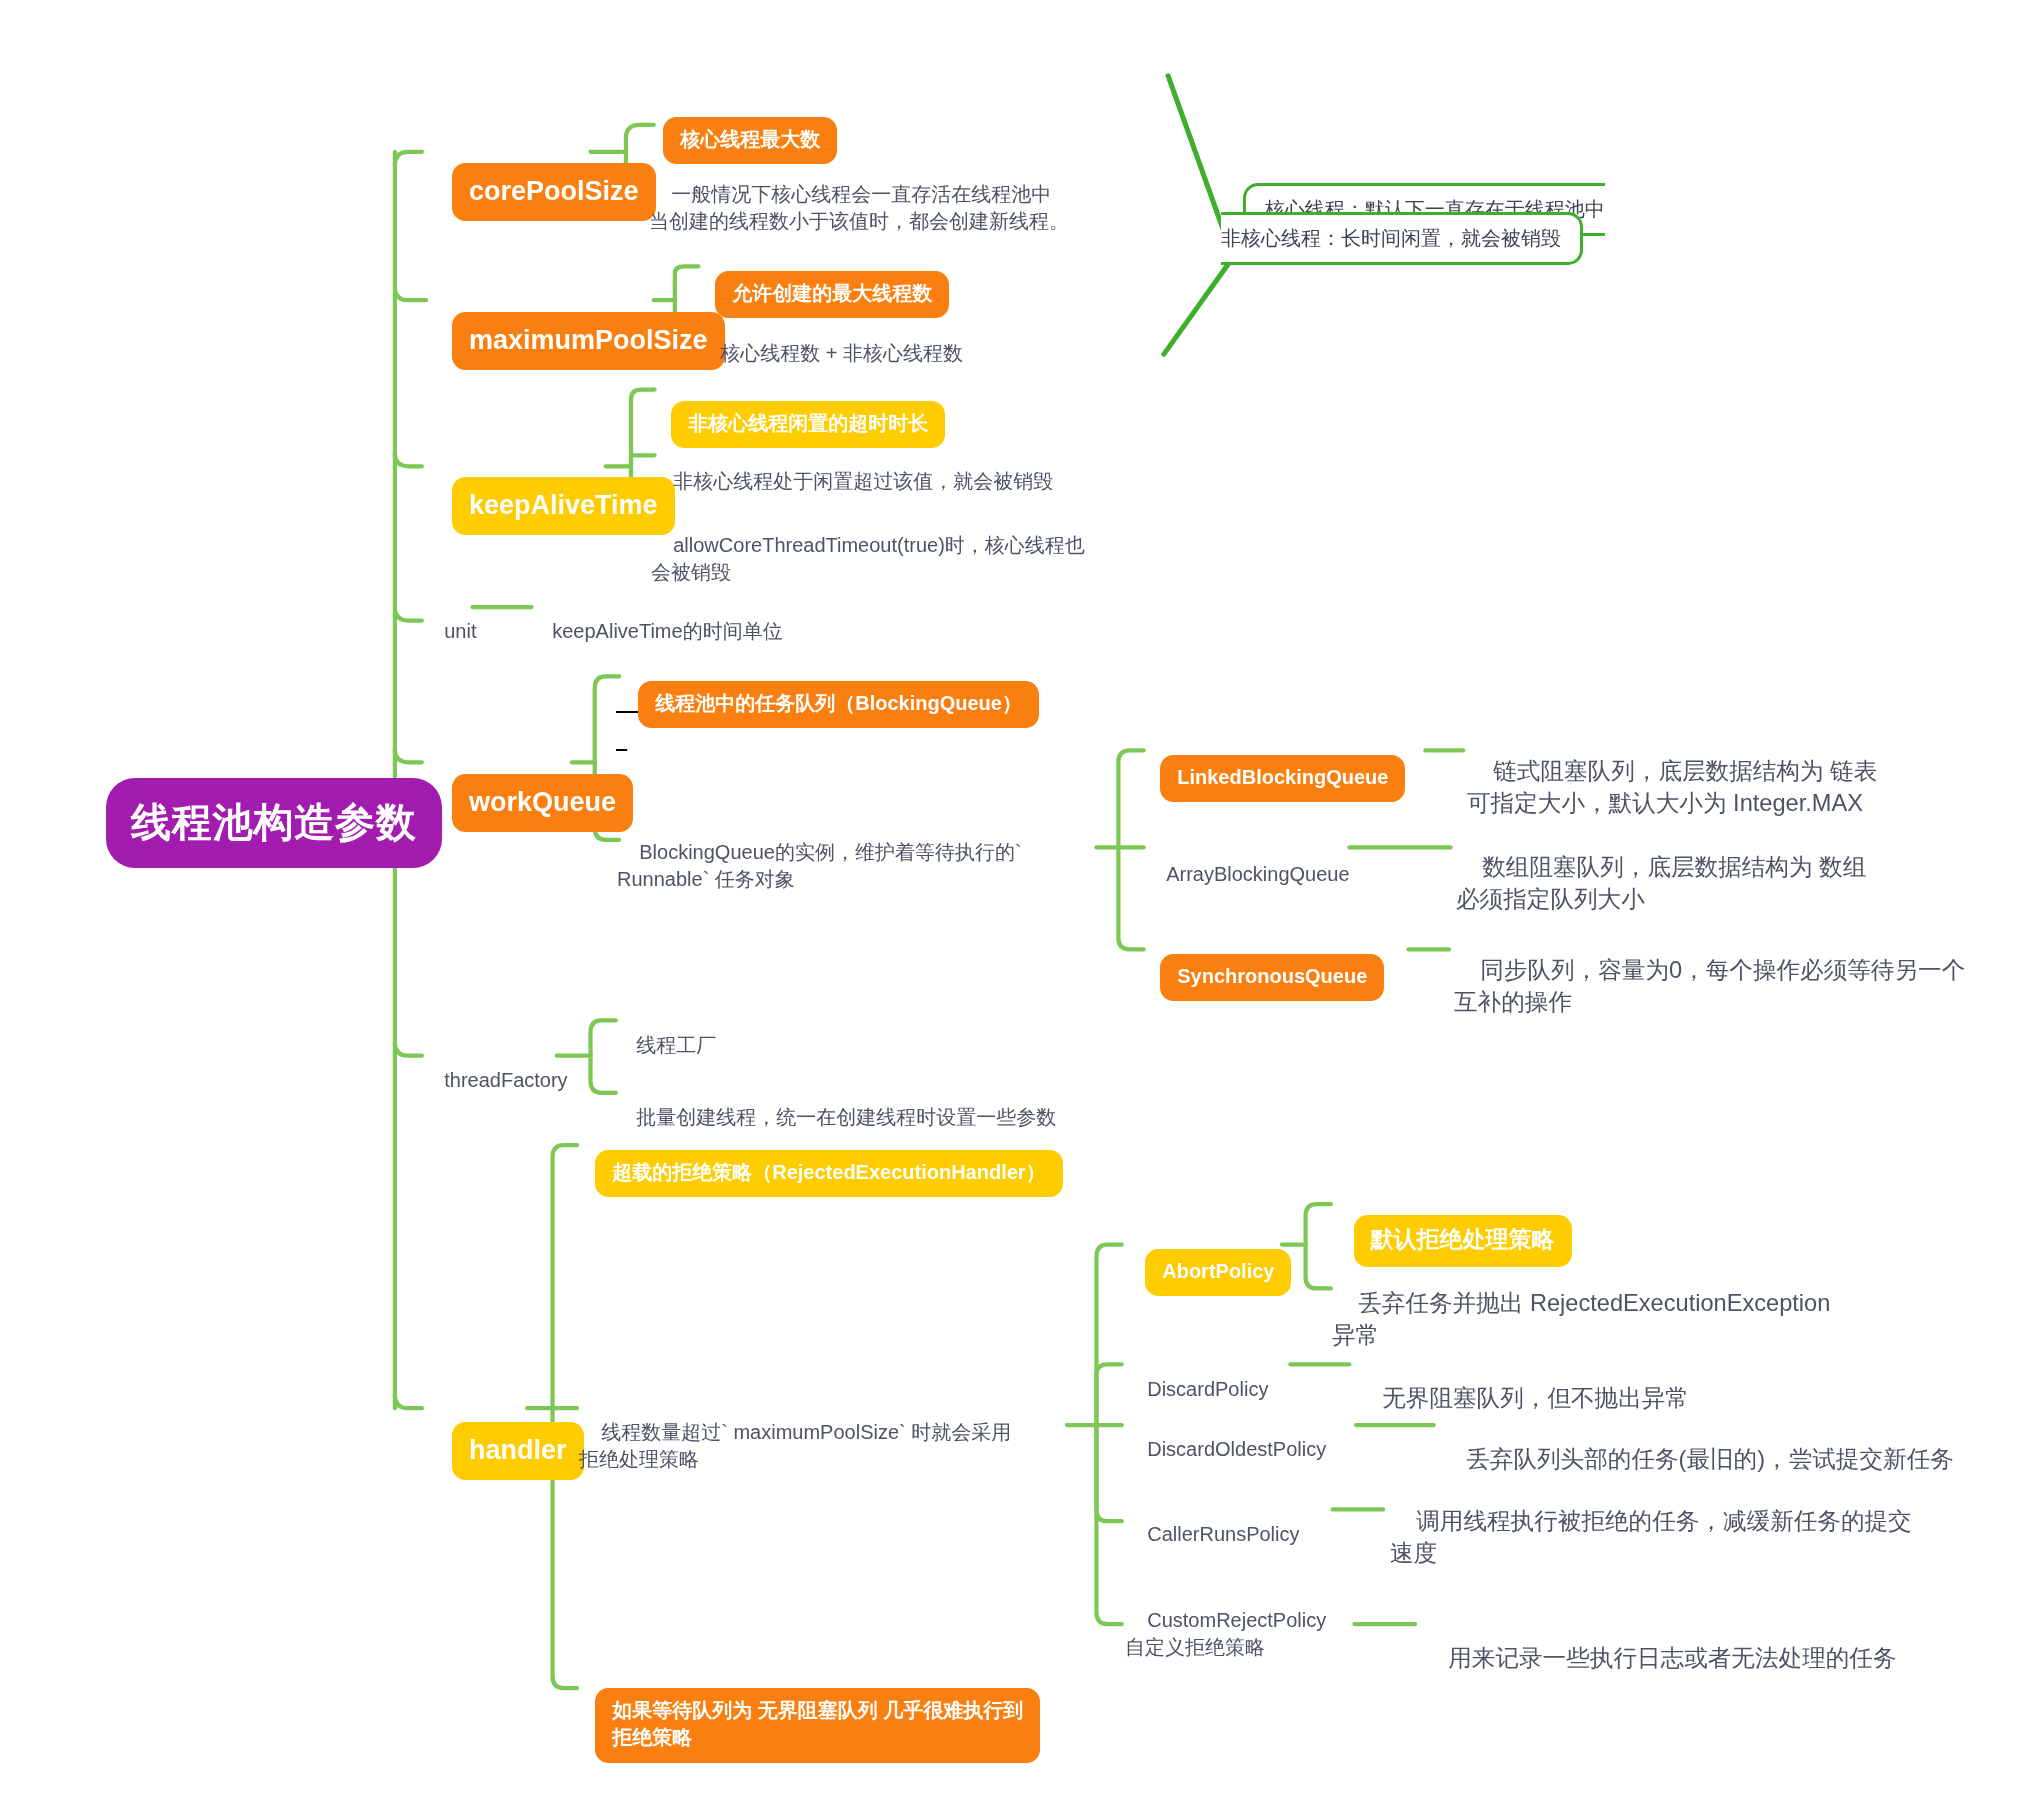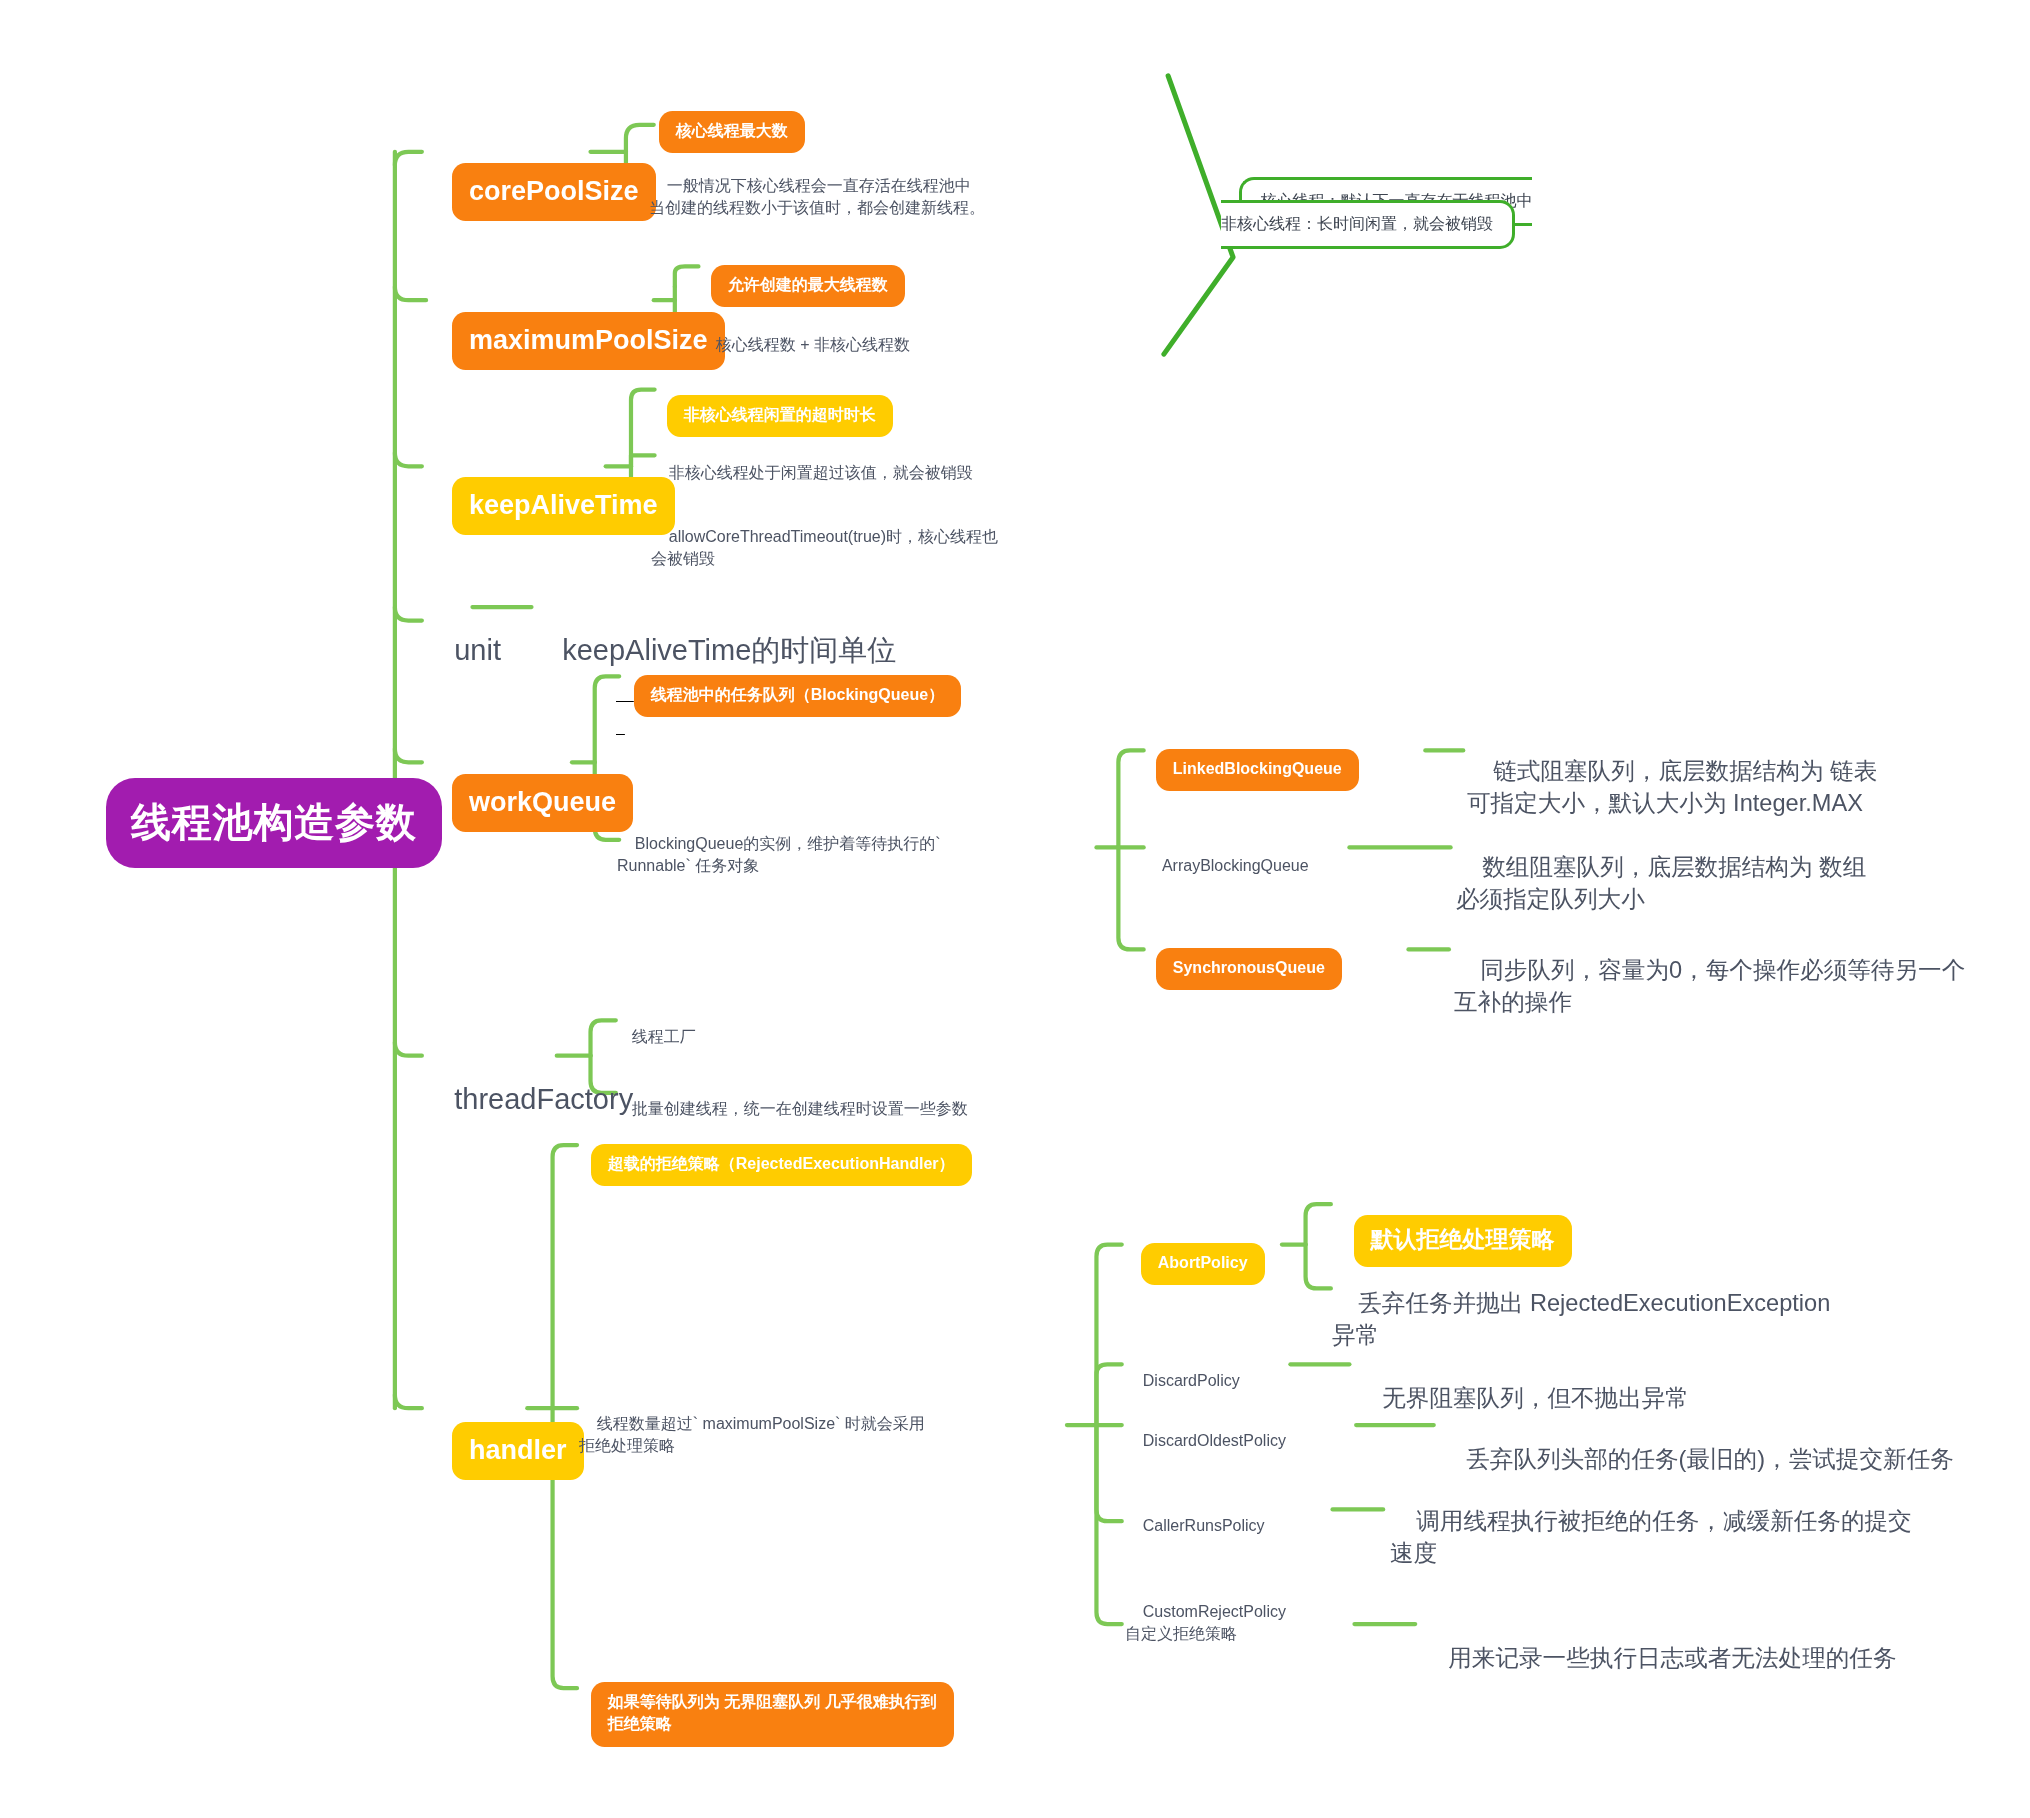--- a/index.html
+++ b/index.html
@@ -52,22 +52,22 @@
   .callout {
     border: 3.4px solid #3FAE2A;
     border-radius: 15px;
     background: #ffffff;
     color: #3d4450;
     font-weight: normal;
     padding: 11.8px 18.6px 13.5px 18.6px;
     line-height: 1.45;
   }
   .fs-31 { font-size: 27px; }
-  .fs-30 { font-size: 29px; }
-  .fs-29 { font-size: 16px; }
+  .fs-30 { font-size: 20px; }
+  .fs-29 { font-size: 20px; }
   .fs-28 { font-size: 23.6px; }
   .fs-27 { font-size: 23px; }
 </style>
 </head>
 <body>
 
 <div id="canvas">
 
   <svg class="edges" viewBox="0 0 2408 2156">
     <g fill="none" stroke="#7DC855" stroke-width="5" stroke-linecap="round" stroke-linejoin="round">

